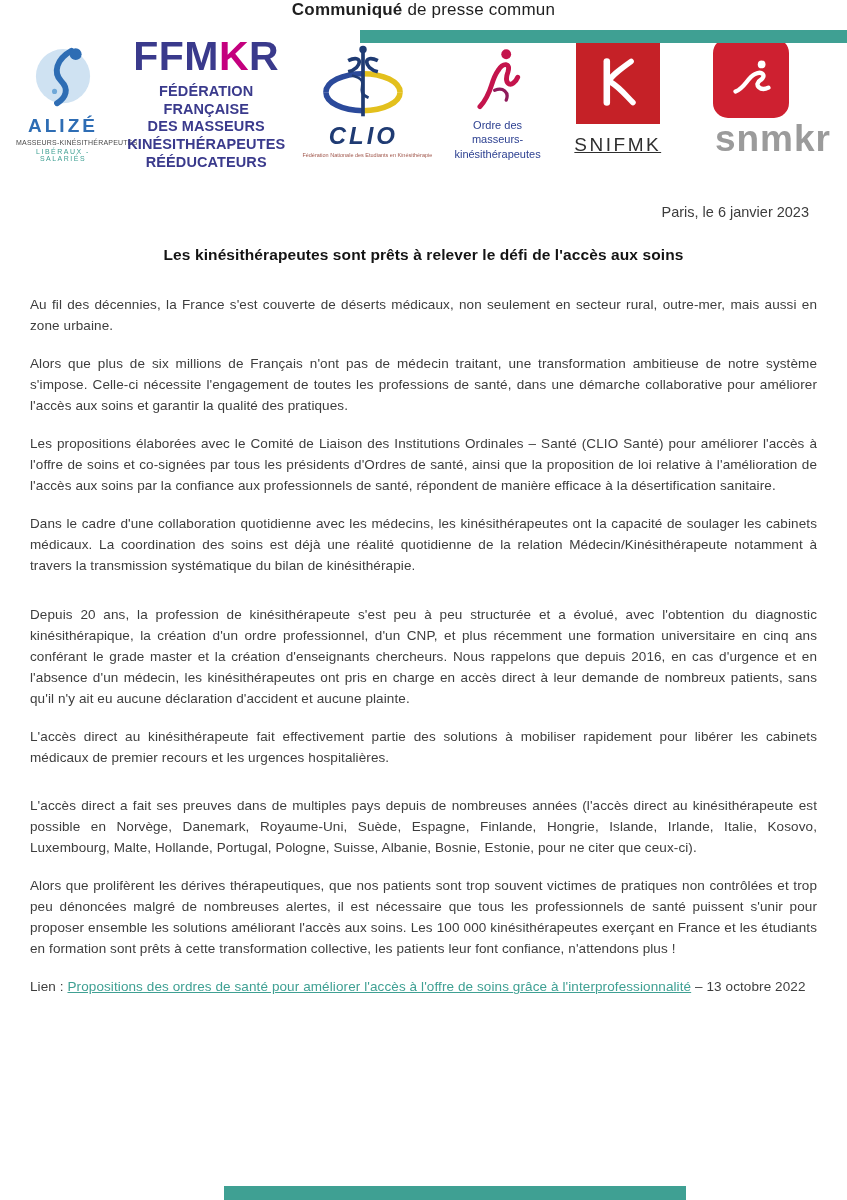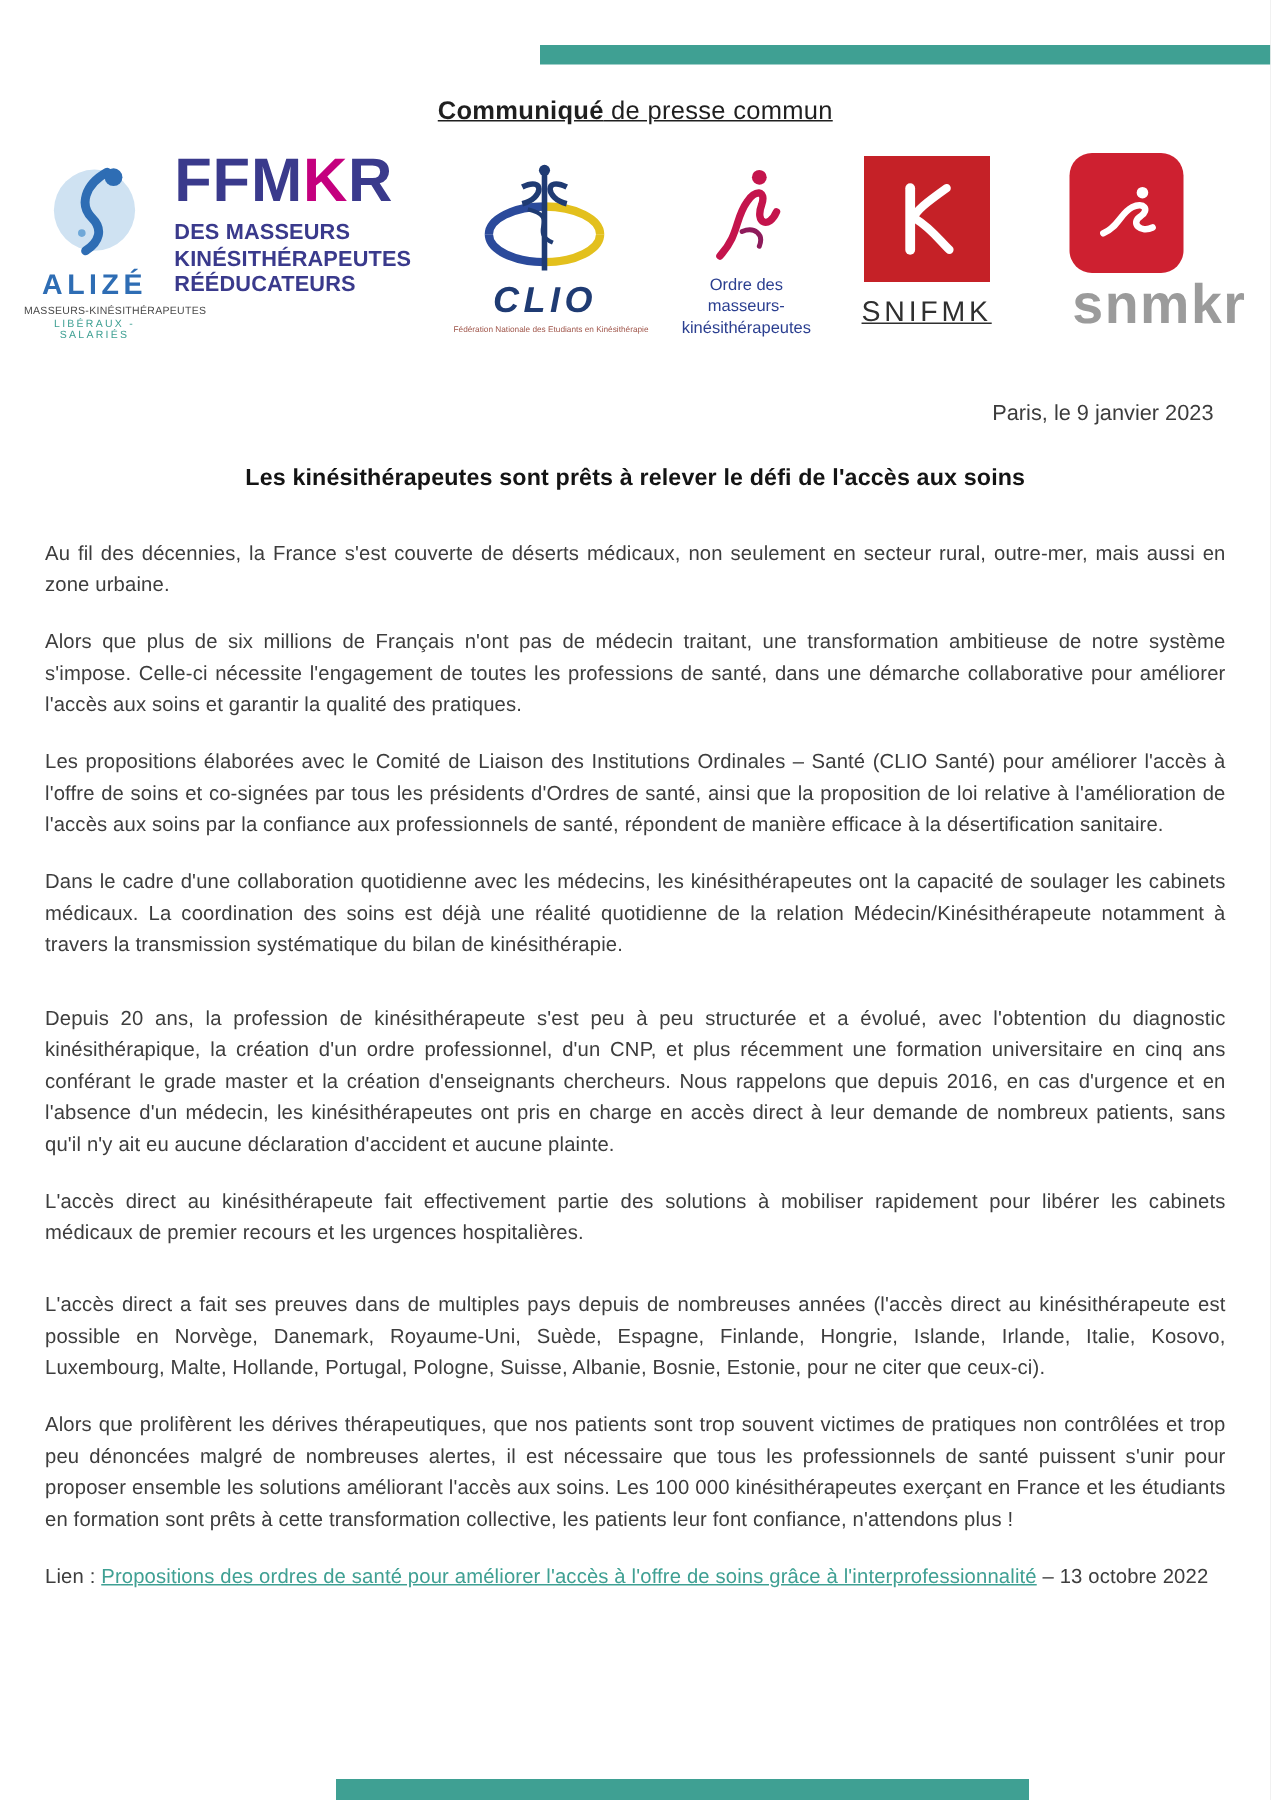--- a/index.html
+++ b/index.html
@@ -9,33 +9,33 @@
     width:847px; height:1200px;
     margin:0 auto;
     background:#ffffff;
     font-family:"Liberation Sans", sans-serif;
     overflow:hidden;
   }
   .accent-bar { position:absolute; background:#3FA093; }
   .top-bar    { top:30px; right:0; width:487px; height:13px; }
   .bottom-bar { bottom:0; left:224px; width:462px; height:14px; }
 
-  .doc-title { margin-top:64px; text-align:center; font-size:17px; color:#1f1f1f; letter-spacing:0.2px;text-decoration:underline; }
+  .doc-title { text-align:center; font-size:17px; color:#1f1f1f; letter-spacing:0.2px; }
   .doc-title .bold { font-weight:bold; }
 
   
   .logos { display:flex; align-items:flex-start; justify-content:space-between; padding:0 16px; margin-top:16px; height:152px; }
   .logo { flex:0 0 auto; }
 
   .logo-alize { width:94px; text-align:center; padding-top:8px; }
   .alize-name { font-size:19px; font-weight:bold; color:#2E6DB4; letter-spacing:3px; margin-top:1px; }
   .alize-sub1 { font-size:7px; color:#4a4a4a; letter-spacing:0.2px; margin-top:2px; white-space:nowrap; }
   .alize-sub2 { font-size:7px; color:#3FA093; letter-spacing:1.5px; margin-top:2px; }
 
-  .logo-ffmkr { width:180px; padding-top:0; }
+  .logo-ffmkr { width:180px; padding-top:0;text-align:center; }
   .ffmkr-acronym { font-size:41px; font-weight:bold; color:#3A3A8C; line-height:1; letter-spacing:0.5px; }
   .ffmkr-acronym .k { color:#C4007E; }
   .ffmkr-lines { margin-top:6px; font-size:14.5px; font-weight:bold; color:#3A3A8C; line-height:1.22; letter-spacing:0.1px; }
 
   .logo-fnek { width:122px; text-align:center; padding-top:8px; }
   .fnek-text { font-size:24px; font-weight:bold; font-style:italic; color:#1F3B73; letter-spacing:3px; margin-top:-2px; }
   .fnek-caption { font-size:5.5px; color:#a0564b; margin-top:2px; white-space:nowrap; }
 
   .logo-ordre { width:134px; text-align:center; padding-top:10px; }
   .ordre-text { font-size:11px; color:#2B3F90; line-height:1.3; margin-top:4px; }
@@ -81,20 +81,21 @@
       <div class="alize-name">ALIZÉ</div>
       <div class="alize-sub1">MASSEURS-KINÉSITHÉRAPEUTES</div>
       <div class="alize-sub2">LIBÉRAUX - SALARIÉS</div>
     </div>
 
     <div class="logo logo-ffmkr">
       <div class="ffmkr-acronym">
         <span>FFM</span><span class="k">K</span><span>R</span>
       </div>
       <div class="ffmkr-lines">
+        <div>FÉDÉRATION FRANÇAISE</div>
         <div>DES MASSEURS</div>
         <div>KINÉSITHÉRAPEUTES</div>
         <div>RÉÉDUCATEURS</div>
       </div>
     </div>
 
     <div class="logo logo-fnek">
       <svg width="112" height="76" viewBox="0 0 120 82">
         <path d="M20 52 a40 20 0 0 1 40 -20" fill="none" stroke="#2B4A9B" stroke-width="6"></path>
         <path d="M20 52 a40 20 0 0 0 40 20" fill="none" stroke="#2B4A9B" stroke-width="6"></path>
@@ -137,21 +138,21 @@
         <svg width="58" height="58" viewBox="0 0 60 60">
           <circle cx="41" cy="16" r="4" fill="#ffffff"></circle>
           <path d="M14 44 C24 40 26 30 34 26 C42 22 46 28 40 32 C32 37 40 44 48 40" stroke="#ffffff" stroke-width="4.5" fill="none" stroke-linecap="round"></path>
         </svg>
       </div>
       <div class="snmkr-text">snmkr</div>
     </div>
 
   </div>
 
-  <div class="dateline">Paris, le 9 janvier 2023</div>
+  <div class="dateline">Paris, le 6 janvier 2023</div>
 
   <div class="headline">Les kinésithérapeutes sont prêts à relever le défi de l'accès aux soins</div>
 
   <div class="body">
     <p>Au fil des décennies, la France s'est couverte de déserts médicaux, non seulement en secteur rural, outre-mer, mais aussi en zone urbaine.</p>
     <p>Alors que plus de six millions de Français n'ont pas de médecin traitant, une transformation ambitieuse de notre système s'impose. Celle-ci nécessite l'engagement de toutes les professions de santé, dans une démarche collaborative pour améliorer l'accès aux soins et garantir la qualité des pratiques.</p>
     <p>Les propositions élaborées avec le Comité de Liaison des Institutions Ordinales – Santé (CLIO Santé) pour améliorer l'accès à l'offre de soins et co-signées par tous les présidents d'Ordres de santé, ainsi que la proposition de loi relative à l'amélioration de l'accès aux soins par la confiance aux professionnels de santé, répondent de manière efficace à la désertification sanitaire.</p>
     <p>Dans le cadre d'une collaboration quotidienne avec les médecins, les kinésithérapeutes ont la capacité de soulager les cabinets médicaux. La coordination des soins est déjà une réalité quotidienne de la relation Médecin/Kinésithérapeute notamment à travers la transmission systématique du bilan de kinésithérapie.</p>
     <p class="gap-before">Depuis 20 ans, la profession de kinésithérapeute s'est peu à peu structurée et a évolué, avec l'obtention du diagnostic kinésithérapique, la création d'un ordre professionnel, d'un CNP, et plus récemment une formation universitaire en cinq ans conférant le grade master et la création d'enseignants chercheurs. Nous rappelons que depuis 2016, en cas d'urgence et en l'absence d'un médecin, les kinésithérapeutes ont pris en charge en accès direct à leur demande de nombreux patients, sans qu'il n'y ait eu aucune déclaration d'accident et aucune plainte.</p>
     <p>L'accès direct au kinésithérapeute fait effectivement partie des solutions à mobiliser rapidement pour libérer les cabinets médicaux de premier recours et les urgences hospitalières.</p>

